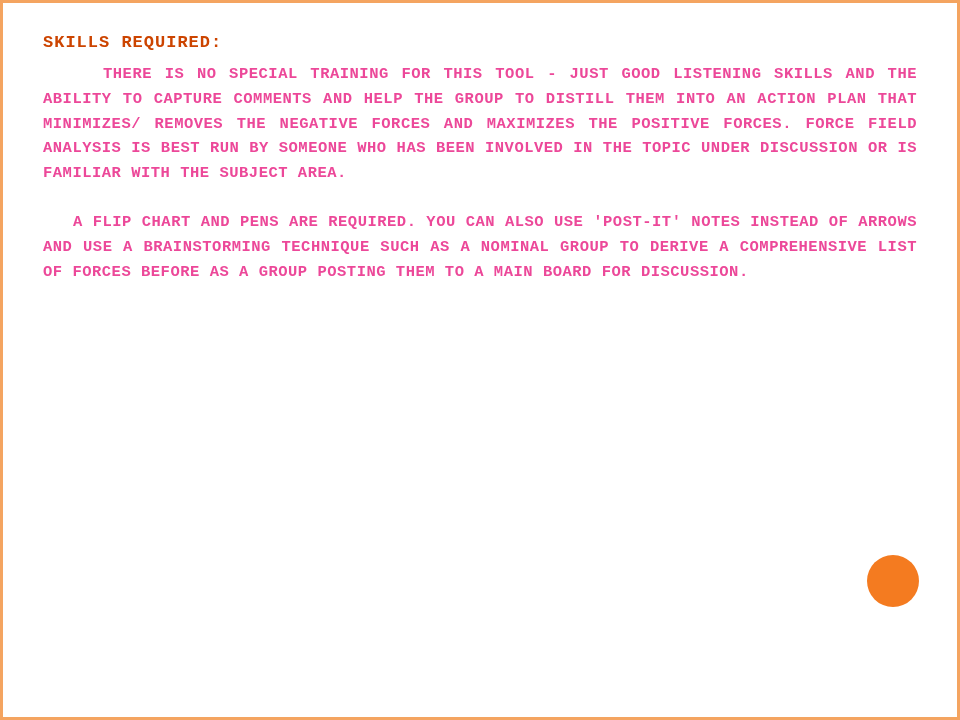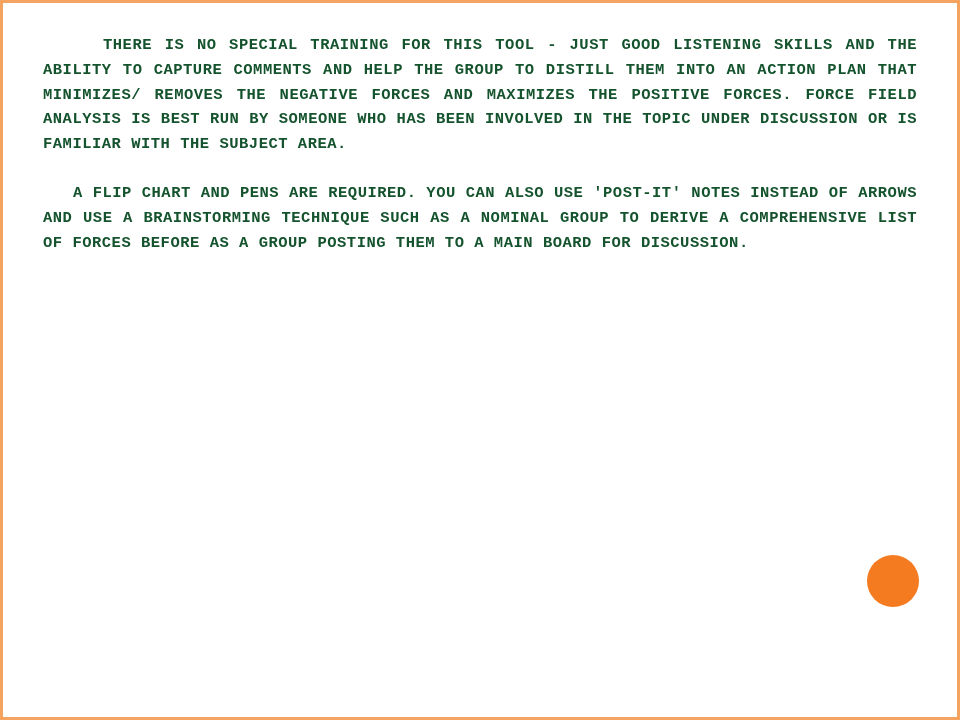--- a/index.html
+++ b/index.html
@@ -32,21 +32,21 @@
       font-size: 17px;
       color: #cc4400;
       text-transform: uppercase;
       letter-spacing: 1px;
       margin-bottom: 10px;
     }
 
     .body-text {
       font-family: 'Courier New', Courier, monospace;
       font-size: 15.5px;
-      color: #14532d;
+      color: #ec4899;
       text-transform: uppercase;
       text-align: justify;
       line-height: 1.6;
       font-weight: bold;
       letter-spacing: 0.5px;
     }
 
     .indent {
       display: inline-block;
       width: 60px;
@@ -69,20 +69,21 @@
       background: #f47b20;
       border-radius: 50%;
     }
   </style>
 </head>
 <body>
 
 <div class="page-container">
 
   <div class="skills-section">
+    <div class="section-heading">SKILLS REQUIRED:</div>
     <div class="body-text">
       <span class="indent"></span><span>There is no special training for this tool - just good listening skills and the ability to capture comments and help the group to distill them into an action plan that minimizes/ removes the negative forces and maximizes the positive forces. Force Field Analysis is best run by someone who has been involved in the topic under discussion or is familiar with the subject area.</span>
     </div>
   </div>
 
   <div class="materials-section">
     <div class="body-text">
       <span class="indent" style="width:30px;"></span><span>A flip chart and pens are required. You can also use 'Post-it' notes instead of arrows and use a brainstorming technique such as a Nominal Group to derive a comprehensive list of forces before as a group posting them to a main board for discussion.</span>
     </div>
   </div>

